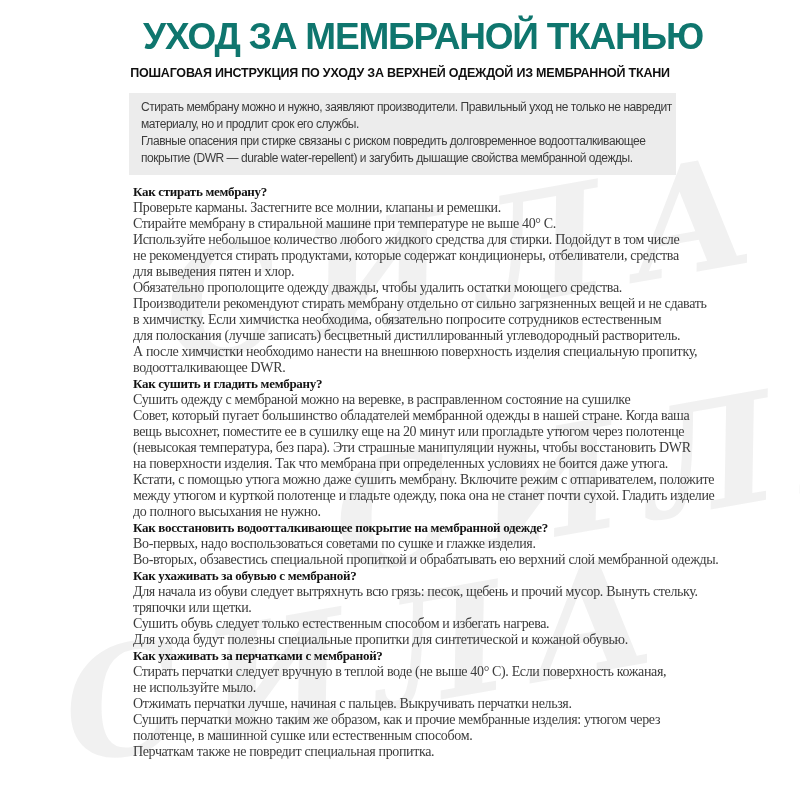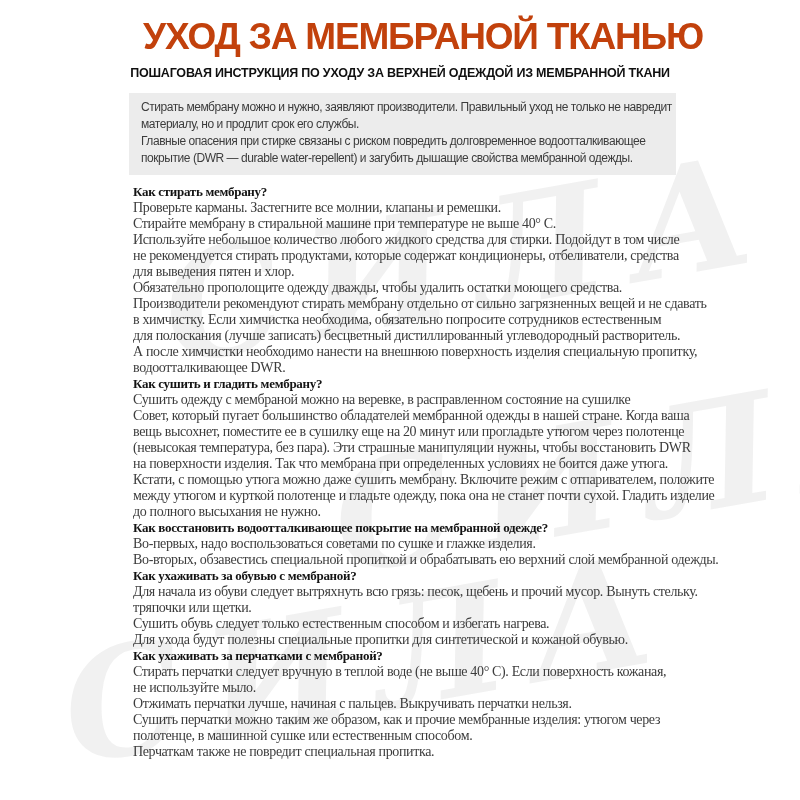--- a/index.html
+++ b/index.html
@@ -59,21 +59,21 @@
 <body>
 
 <div class="page">
   <div>
     <span class="wm wm1">СИЛА</span>
     <span class="wm wm2">СИЛА</span>
     <span class="wm wm3">СИЛА</span>
   </div>
 
   <div class="doc">
-    <h1 class="title" style="color: #c2410c; padding-left: 46px;">УХОД ЗА МЕМБРАНОЙ ТКАНЬЮ</h1>
+    <h1 class="title" style="color: #0f766e; padding-left: 46px;">УХОД ЗА МЕМБРАНОЙ ТКАНЬЮ</h1>
     <div class="subtitle">ПОШАГОВАЯ ИНСТРУКЦИЯ ПО УХОДУ ЗА ВЕРХНЕЙ ОДЕЖДОЙ ИЗ МЕМБРАННОЙ ТКАНИ</div>
 
     <div class="intro-box" style="background: rgb(236, 236, 236);">
         <div class="box-line">Стирать мембрану можно и нужно, заявляют производители. Правильный уход не только не навредит</div>
         <div class="box-line">материалу, но и продлит срок его службы.</div>
         <div class="box-line">Главные опасения при стирке связаны с риском повредить долговременное водоотталкивающее</div>
         <div class="box-line">покрытие (DWR — durable water-repellent) и загубить дышащие свойства мембранной одежды.</div>
       </div>
 
     <div class="content">

